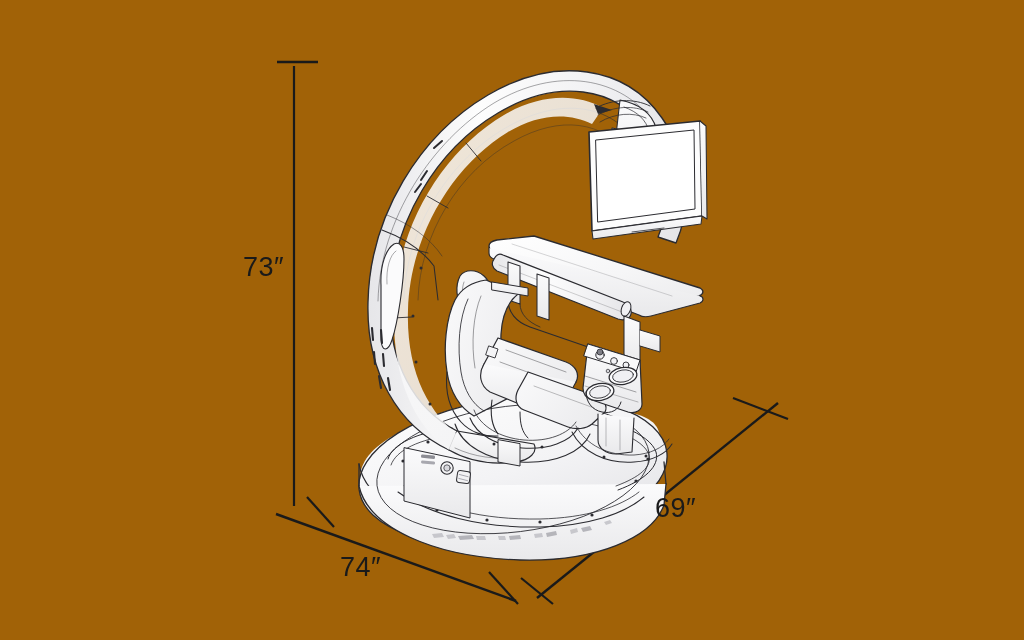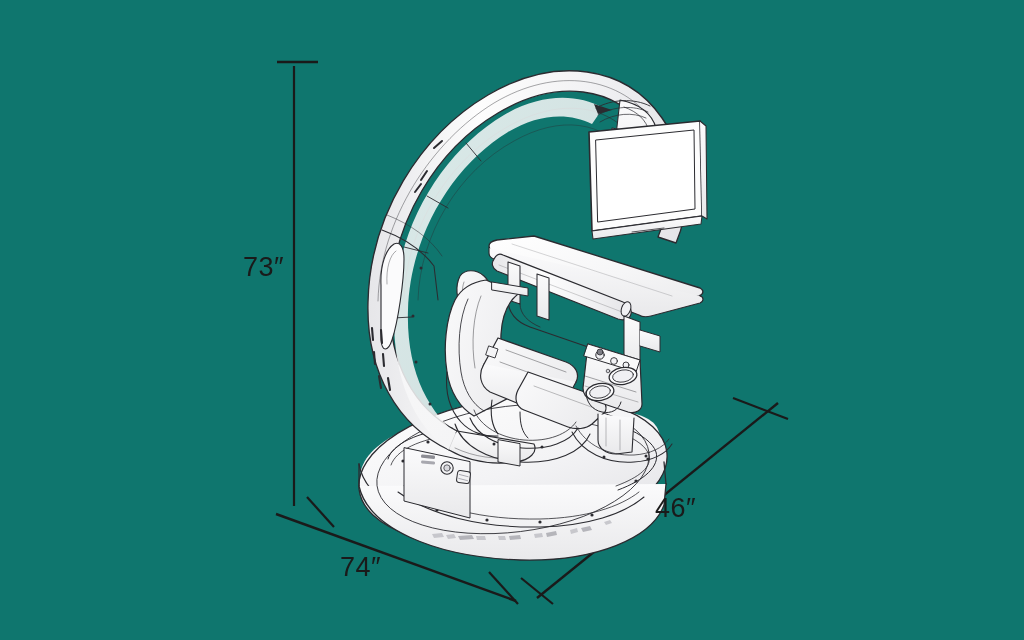--- a/index.html
+++ b/index.html
@@ -7,21 +7,21 @@
     padding: 0;
     background: #ffffff;
   }
   body {
     font-family: "Liberation Sans", sans-serif;
   }
   #canvas {
     position: relative;
     width: 1024px;
     height: 640px;
-    background: #0f766e;
+    background: #a16207;
     overflow: hidden;
   }
   #artboard {
     position: absolute;
     left: 0;
     top: 0;
     width: 1024px;
     height: 640px;
   }
   .dim-label {
@@ -405,15 +405,15 @@
         <path d="M498,440 L498,462 L520,466 L520,444 Z" fill="url(#shadeB)" stroke="#2b2b30" stroke-width="1"></path>
       </g>
 
     </g>
   </svg>
 
   <div class="dim-label" id="label-height">73″</div>
 
   <div class="dim-label" id="label-depth">74″</div>
 
-  <div class="dim-label" id="label-width">46″</div>
+  <div class="dim-label" id="label-width">69″</div>
 
 </div>
 
 </body></html>

